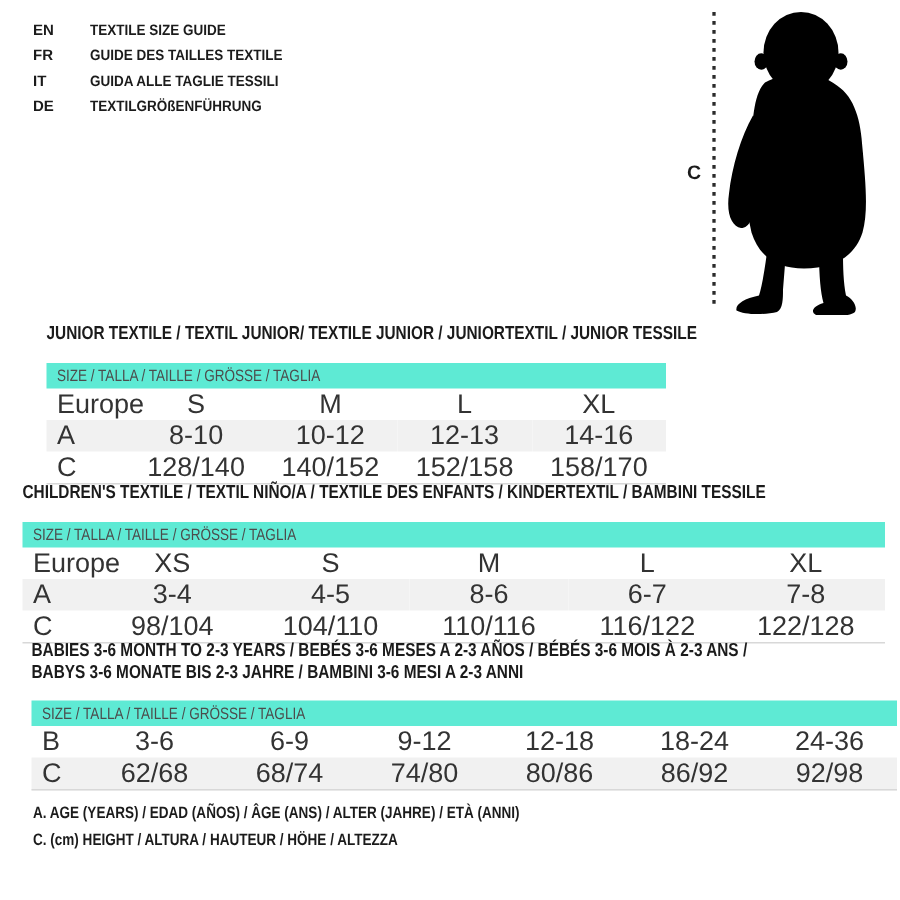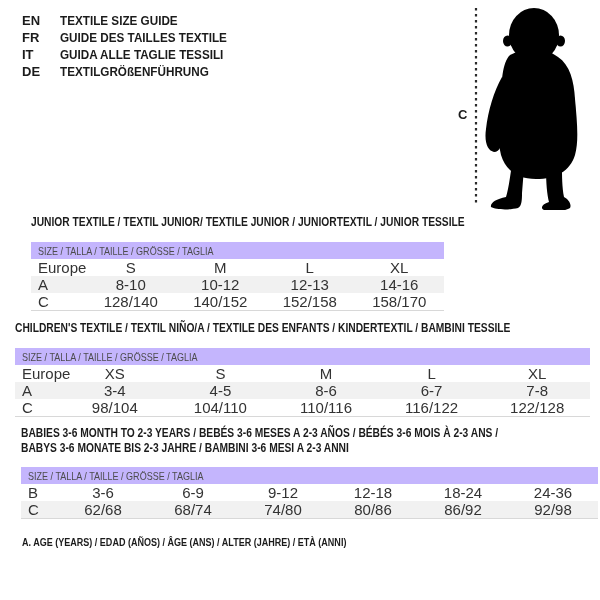--- a/index.html
+++ b/index.html
@@ -5,34 +5,34 @@
   html,body{margin:0;padding:0;background:#fff;}
   .canvas{position:relative;width:600px;height:600px;background:#ffffff;
           font-family:"Liberation Sans",sans-serif;overflow:hidden;}
 
   
   .cond{display:inline-block;transform:scaleX(.82);transform-origin:0 50%;white-space:nowrap;}
   .cond9{display:inline-block;transform:scaleX(.9);transform-origin:0 50%;white-space:nowrap;}
 
   
   .langs{position:absolute;left:22px;top:12px;}
-  .lang-row{height:17px;display:flex;align-items:center;font-weight:700;font-size:13px;color:#1b1b1b;}
+  .lang-row{height:17px;display:flex;align-items:center;font-weight:700;font-size:10px;color:#1b1b1b;}
   .lang-code{width:38px;flex:0 0 38px;}
 
   
   .figure-wrap{position:absolute;left:450px;top:3px;width:150px;height:207px;}
 
   
   .tbl{position:absolute;color:#333;}
   .tbl .ttl{margin:0;font-size:12.5px;font-weight:700;color:#1b1b1b;line-height:15px;}
   .tbl table{border-collapse:collapse;width:100%;margin-top:12px;table-layout:fixed;
              border-bottom:1px solid #d8d8d8;}
   #t3 table{margin-top:11px;}
-  td{font-size:15px;height:16px;padding:0;text-align:center;color:#333;vertical-align:middle;}
-  td.band-cell{background:#c4b5fd;color:#4c4c4c;font-size:11px;height:17px;
+  td{font-size:18px;height:16px;padding:0;text-align:center;color:#333;vertical-align:middle;}
+  td.band-cell{background:#5eead4;color:#4c4c4c;font-size:11px;height:17px;
                text-align:left;padding-left:7px;font-weight:400;}
   td.lbl{text-align:left;padding-left:7px;}
   tr.stripe td{background:#f1f1f1;}
   #t1{left:15px;top:215px;width:413px;margin-left:16px;}
   #t2{left:15px;top:321px;width:575px;}
   #t3{left:21px;top:426px;width:577px;}
   col.c0-t1{width:55px;} col.c0-t2{width:47px;} col.c0-t3{width:37px;}
 
   
   .footnotes{position:absolute;left:22px;top:536px;}
@@ -201,15 +201,16 @@
           <td>80/86</td>
           <td>86/92</td>
           <td>92/98</td>
         </tr>
       </tbody>
     </table>
   </section>
 
   <div class="footnotes">
     <div class="fn"><span class="cond">A. AGE (YEARS) / EDAD (AÑOS) / ÂGE (ANS) / ALTER (JAHRE) / ETÀ (ANNI)</span></div>
+    <div class="fn"><span class="cond">C. (cm) HEIGHT / ALTURA / HAUTEUR / HÖHE / ALTEZZA</span></div>
   </div>
 
 </div>
 
 </body></html>

